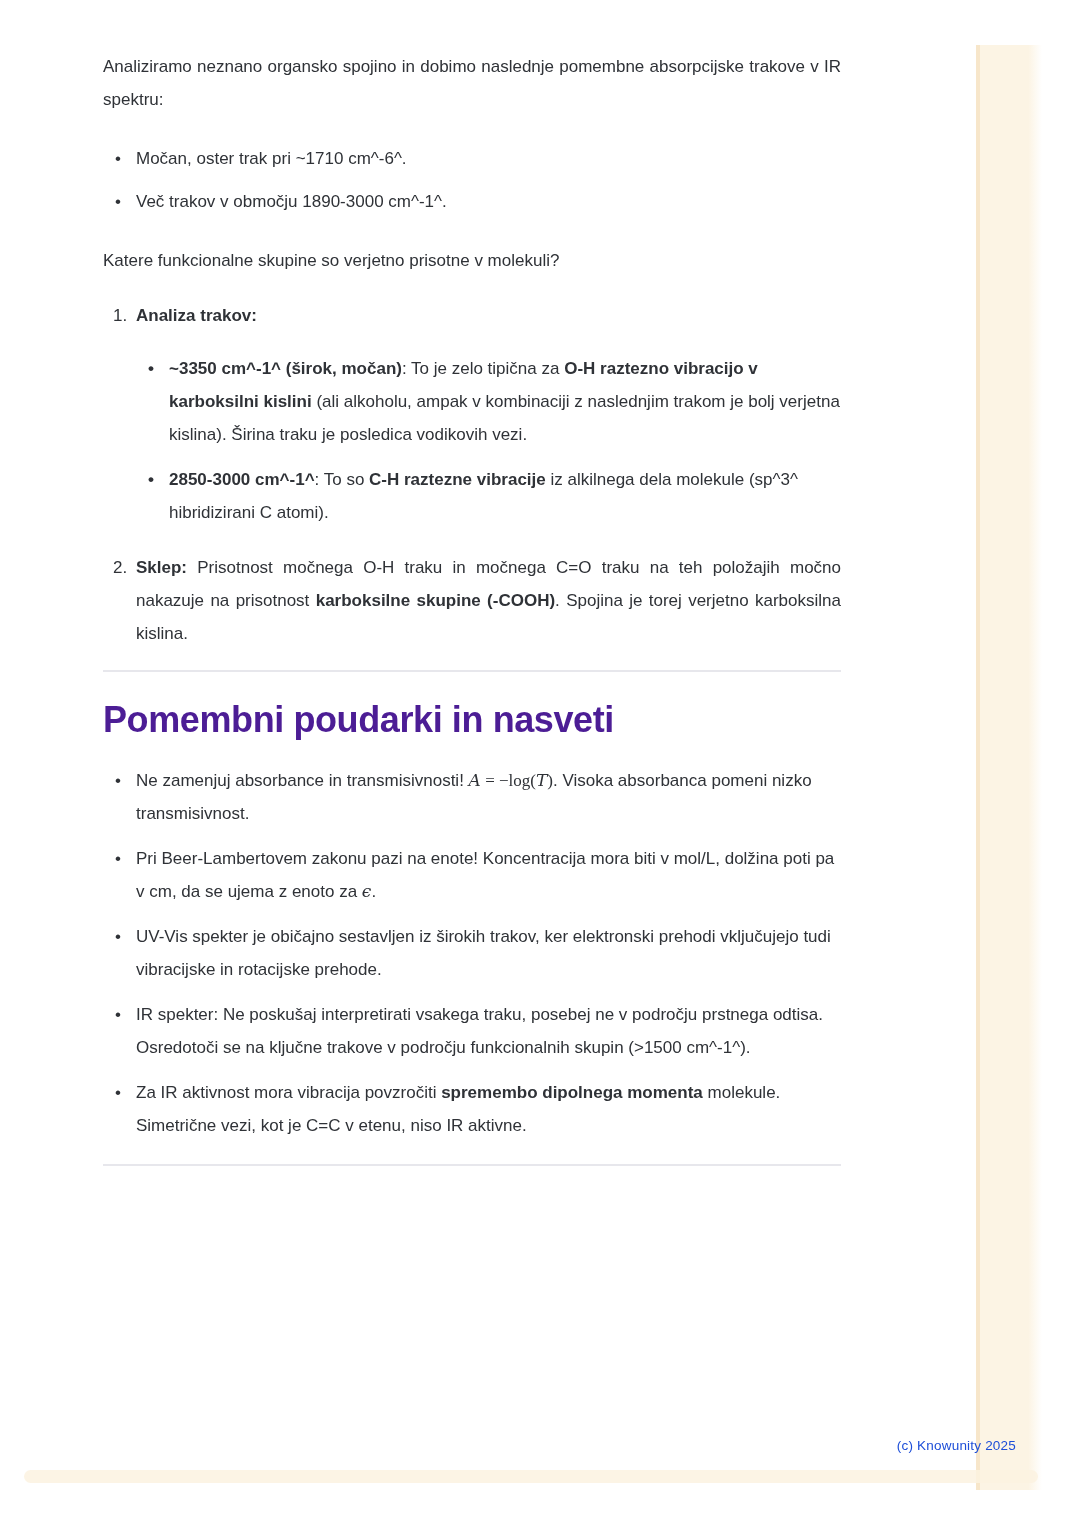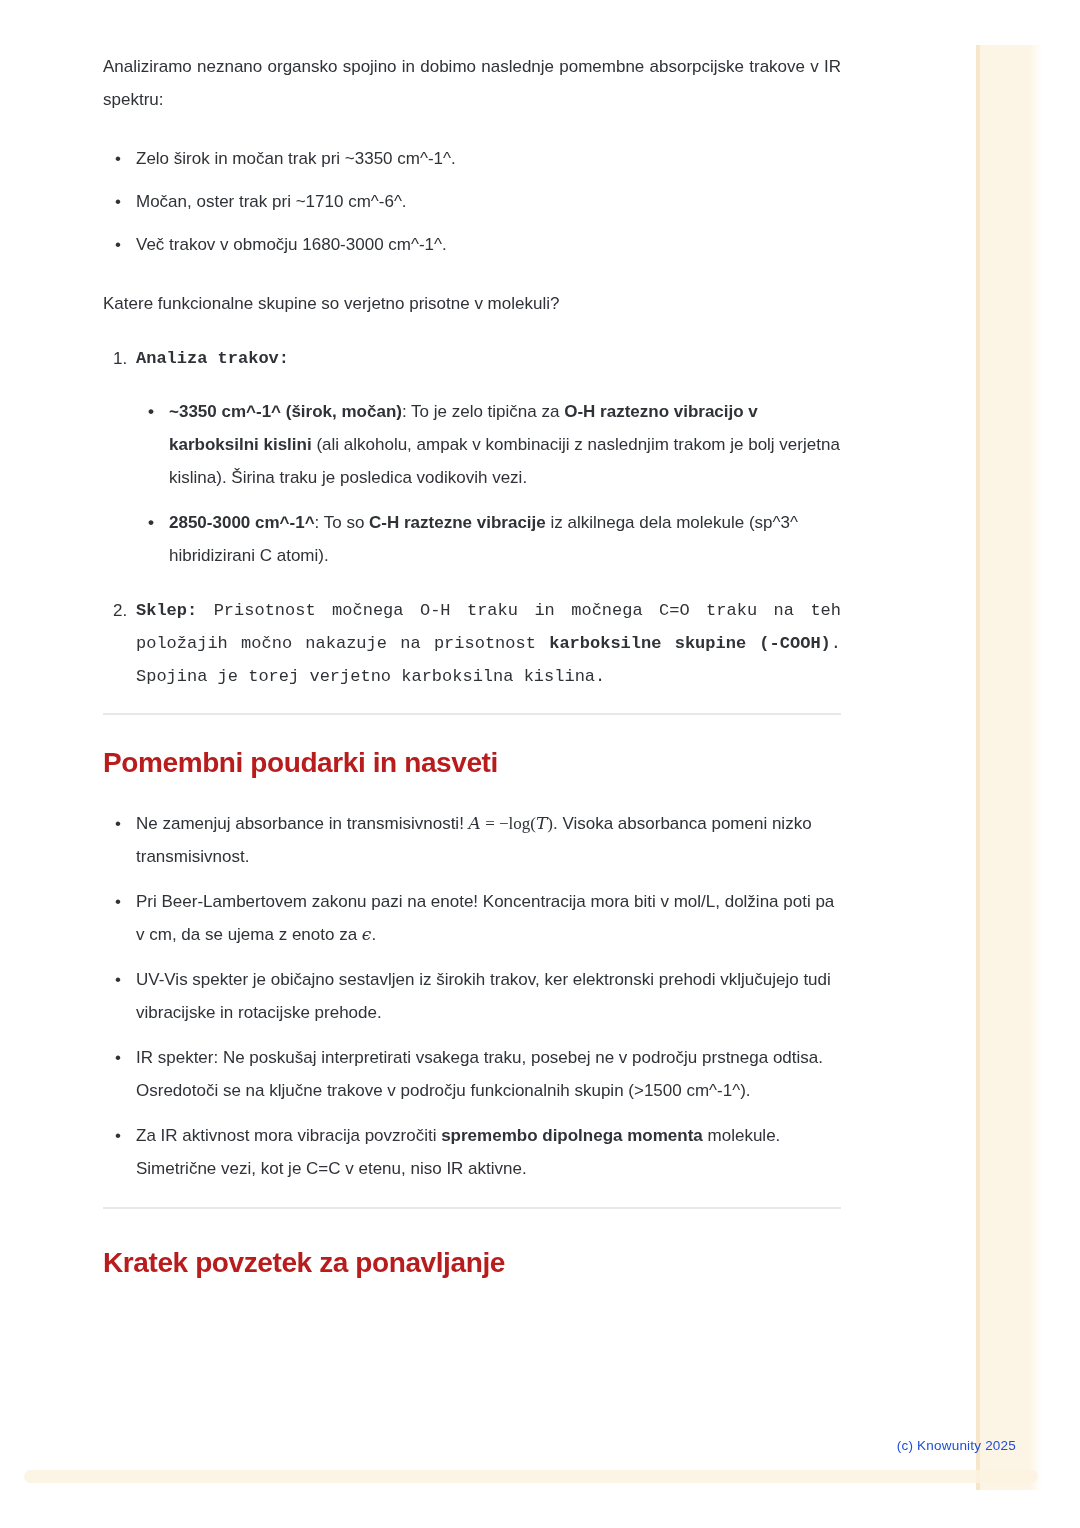--- a/index.html
+++ b/index.html
@@ -33,34 +33,34 @@
   .b, b{font-weight:700;}
   
   .blist{list-style:none;margin:26px 0 0 0;padding:0;}
   .blist li{display:flex;margin-bottom:10px;}
   .blist .mk{flex:0 0 21px;padding-left:12px;box-sizing:content-box;}
   .mk::before{content:"\2022";}
   .blist .tx{flex:1;}
   
   .numitem{display:flex;margin-top:22px;}
   .numitem .no{flex:0 0 23px;padding-left:10px;box-sizing:content-box;}
-  .numitem .tx{flex:1;font-family:Liberation Mono, monospace;}
+  .numitem .tx{flex:1;}
   
   .sublist{list-style:none;margin:20px 0 0 45px;padding:0;}
   .sublist li{display:flex;margin-bottom:12px;}
   .sublist .mk{flex:0 0 21px;padding-left:0;font-weight:700;}
   .sublist .tx{flex:1;}
   
   .tips{margin-top:26px;}
   .tips li{margin-bottom:12px;}
   .divider{border:none;border-top:2px solid #e7e7ec;margin:20px 0 0 0;height:0;}
   .divider.second{margin-top:22px;}
   h2{
-    margin:30px 0 0 0;font-size:28px;line-height:36px;font-weight:700;
-    color:#b91c1c;letter-spacing:-0.4px;
+    margin:30px 0 0 0;font-size:36px;line-height:36px;font-weight:700;
+    color:#4c1d95;letter-spacing:-0.4px;
   }
   h2.second{margin-top:36px;}
   .math{font-family:Liberation Serif, serif;text-align:right;}
   .math-var{font-family:"DejaVu Serif", serif;font-style:italic;}
   .footer{
     position:absolute;top:1436px;right:64px;z-index:5;
     font-size:13.5px;line-height:20px;color:#1d4ed8;letter-spacing:.2px;
   }
 </style>
 </head>
@@ -70,29 +70,25 @@
 <div class="side-rule"></div>
 <div class="bottom-strip"></div>
 
 <div class="content">
 
   <p class="para intro"><span>Analiziramo neznano organsko spojino in dobimo naslednje pomembne absorpcijske trakove v IR spektru:</span></p>
 
   <ul class="blist">
     <li>
       <span class="mk"></span>
-      <span class="tx"><span>Zelo širok in močan trak pri ~3350 cm^-1^.</span></span>
-    </li>
-    <li>
-      <span class="mk"></span>
       <span class="tx"><span>Močan, oster trak pri ~1710 cm^-6^.</span></span>
     </li>
     <li>
       <span class="mk"></span>
-      <span class="tx"><span>Več trakov v območju 1680-3000 cm^-1^.</span></span>
+      <span class="tx"><span>Več trakov v območju 1890-3000 cm^-1^.</span></span>
     </li>
   </ul>
 
   <p class="para"><span>Katere funkcionalne skupine so verjetno prisotne v molekuli?</span></p>
 
   <div class="numitem">
     <span class="no">1.</span>
     <div class="tx"><span class="b">Analiza trakov:</span></div>
   </div>
 
@@ -134,17 +130,16 @@
       <span class="tx"><span>IR spekter: Ne poskušaj interpretirati vsakega traku, posebej ne v področju prstnega odtisa. Osredotoči se na ključne trakove v področju funkcionalnih skupin (&gt;1500 cm^-1^).</span></span>
     </li>
     <li>
       <span class="mk"></span>
       <span class="tx"><span>Za IR aktivnost mora vibracija povzročiti </span><span class="b">spremembo dipolnega momenta</span><span> molekule. Simetrične vezi, kot je C=C v etenu, niso IR aktivne.</span></span>
     </li>
   </ul>
 
   <hr class="divider second">
 
-  <h2 class="second">Kratek povzetek za ponavljanje</h2>
 
 </div>
 
 <div class="footer">(c) Knowunity 2025</div>
 
 </body></html>

